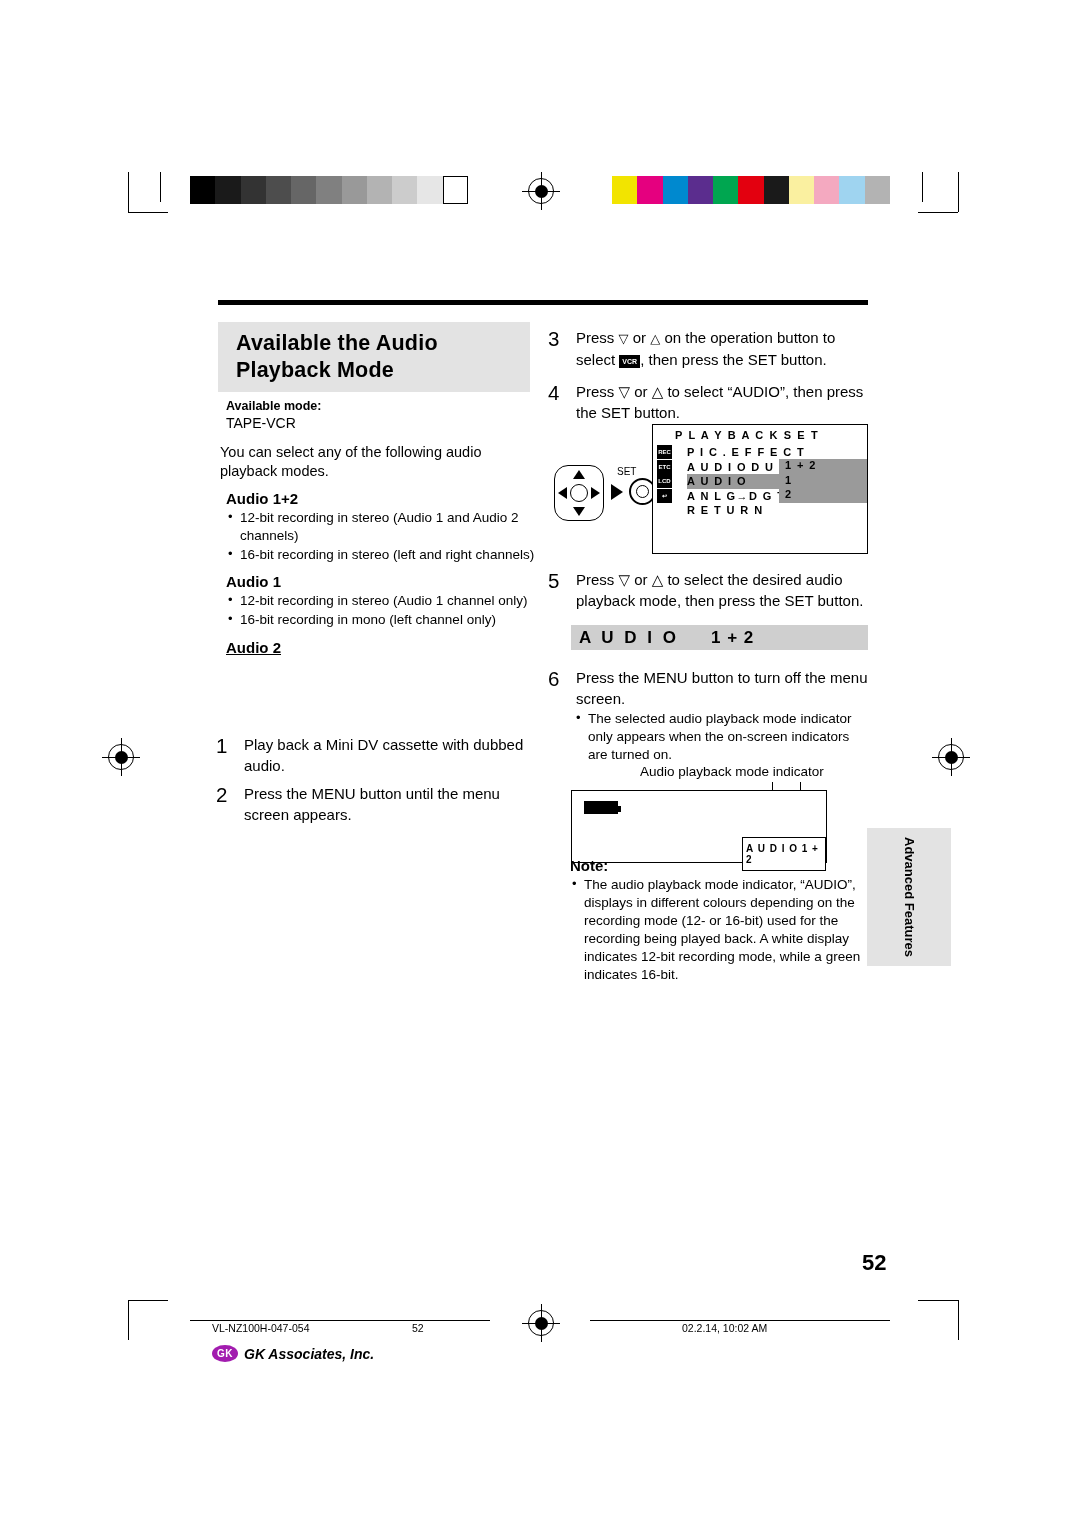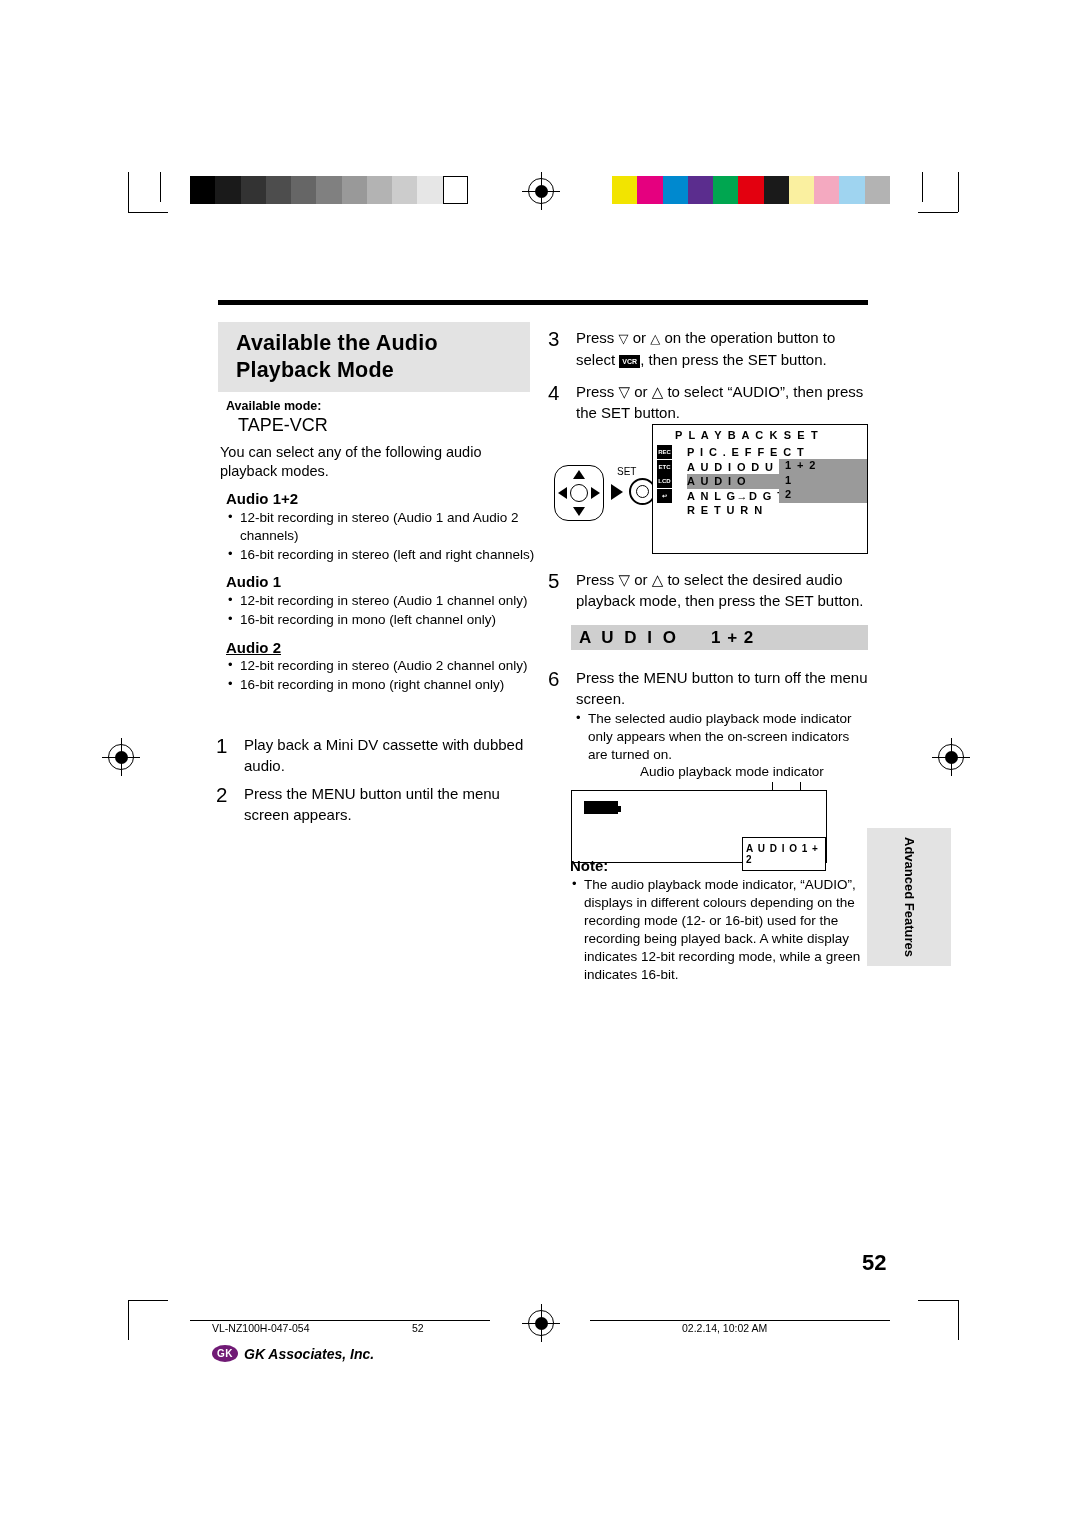--- a/index.html
+++ b/index.html
@@ -74,22 +74,21 @@
     letter-spacing: 0.2px;
     color: #000;
   }
 
   .avail {
     position: absolute; left: 226px; top: 399px;
     font-weight: bold; font-size: 12.5px;
   }
   .avail-val {
     position: absolute; left: 226px; top: 415px;
-    font-size: 18px;
-    margin-left: 12px;
+    font-size: 14px;
   }
 
   .intro {
     position: absolute; left: 220px; top: 443px;
     width: 300px;
     font-size: 14.5px; line-height: 19px;
   }
 
   .sub-h {
     font-weight: bold; font-size: 15px;
@@ -323,21 +322,21 @@
   .footer-rule { position: absolute; background: #000; height: 1px; }
   .footer-txt { position: absolute; font-size: 10.5px; }
   .gk-logo {
     position: absolute;
     left: 212px; top: 1345px;
     display: flex; align-items: center;
   }
   .gk-logo .oval {
     width: 26px; height: 17px;
     border-radius: 50%;
-    background: #701a75;
+    background: #a21caf;
     color: #fff;
     font-size: 10px;
     font-weight: bold;
     text-align: center;
     line-height: 17px;
     letter-spacing: 0.5px;
     margin-right: 6px;
   }
   .gk-logo .nm {
     font-size: 14px;
@@ -444,24 +443,20 @@
     <div class="li">16-bit recording in stereo (left and right channels)</div>
   </div>
 
   <div class="sub-h" style="left:226px;top:573px;">Audio 1</div>
   <div class="bullets" style="left:228px;top:592px;">
     <div class="li">12-bit recording in stereo (Audio 1 channel only)</div>
     <div class="li">16-bit recording in mono (left channel only)</div>
   </div>
 
   <div class="sub-h" style="left:226px;top:639px;text-decoration:underline;">Audio 2</div>
-  <div class="bullets" style="left:228px;top:657px;">
-    <div class="li">12-bit recording in stereo (Audio 2 channel only)</div>
-    <div class="li">16-bit recording in mono (right channel only)</div>
-  </div>
 
   <div class="step" style="left:216px;top:735px;width:310px;">
     <div class="num">1</div>
     <div class="body">Play back a Mini DV cassette with dubbed audio.</div>
   </div>
   <div class="step" style="left:216px;top:784px;width:318px;">
     <div class="num">2</div>
     <div class="body">Press the MENU button until the menu screen appears.</div>
   </div>
 

